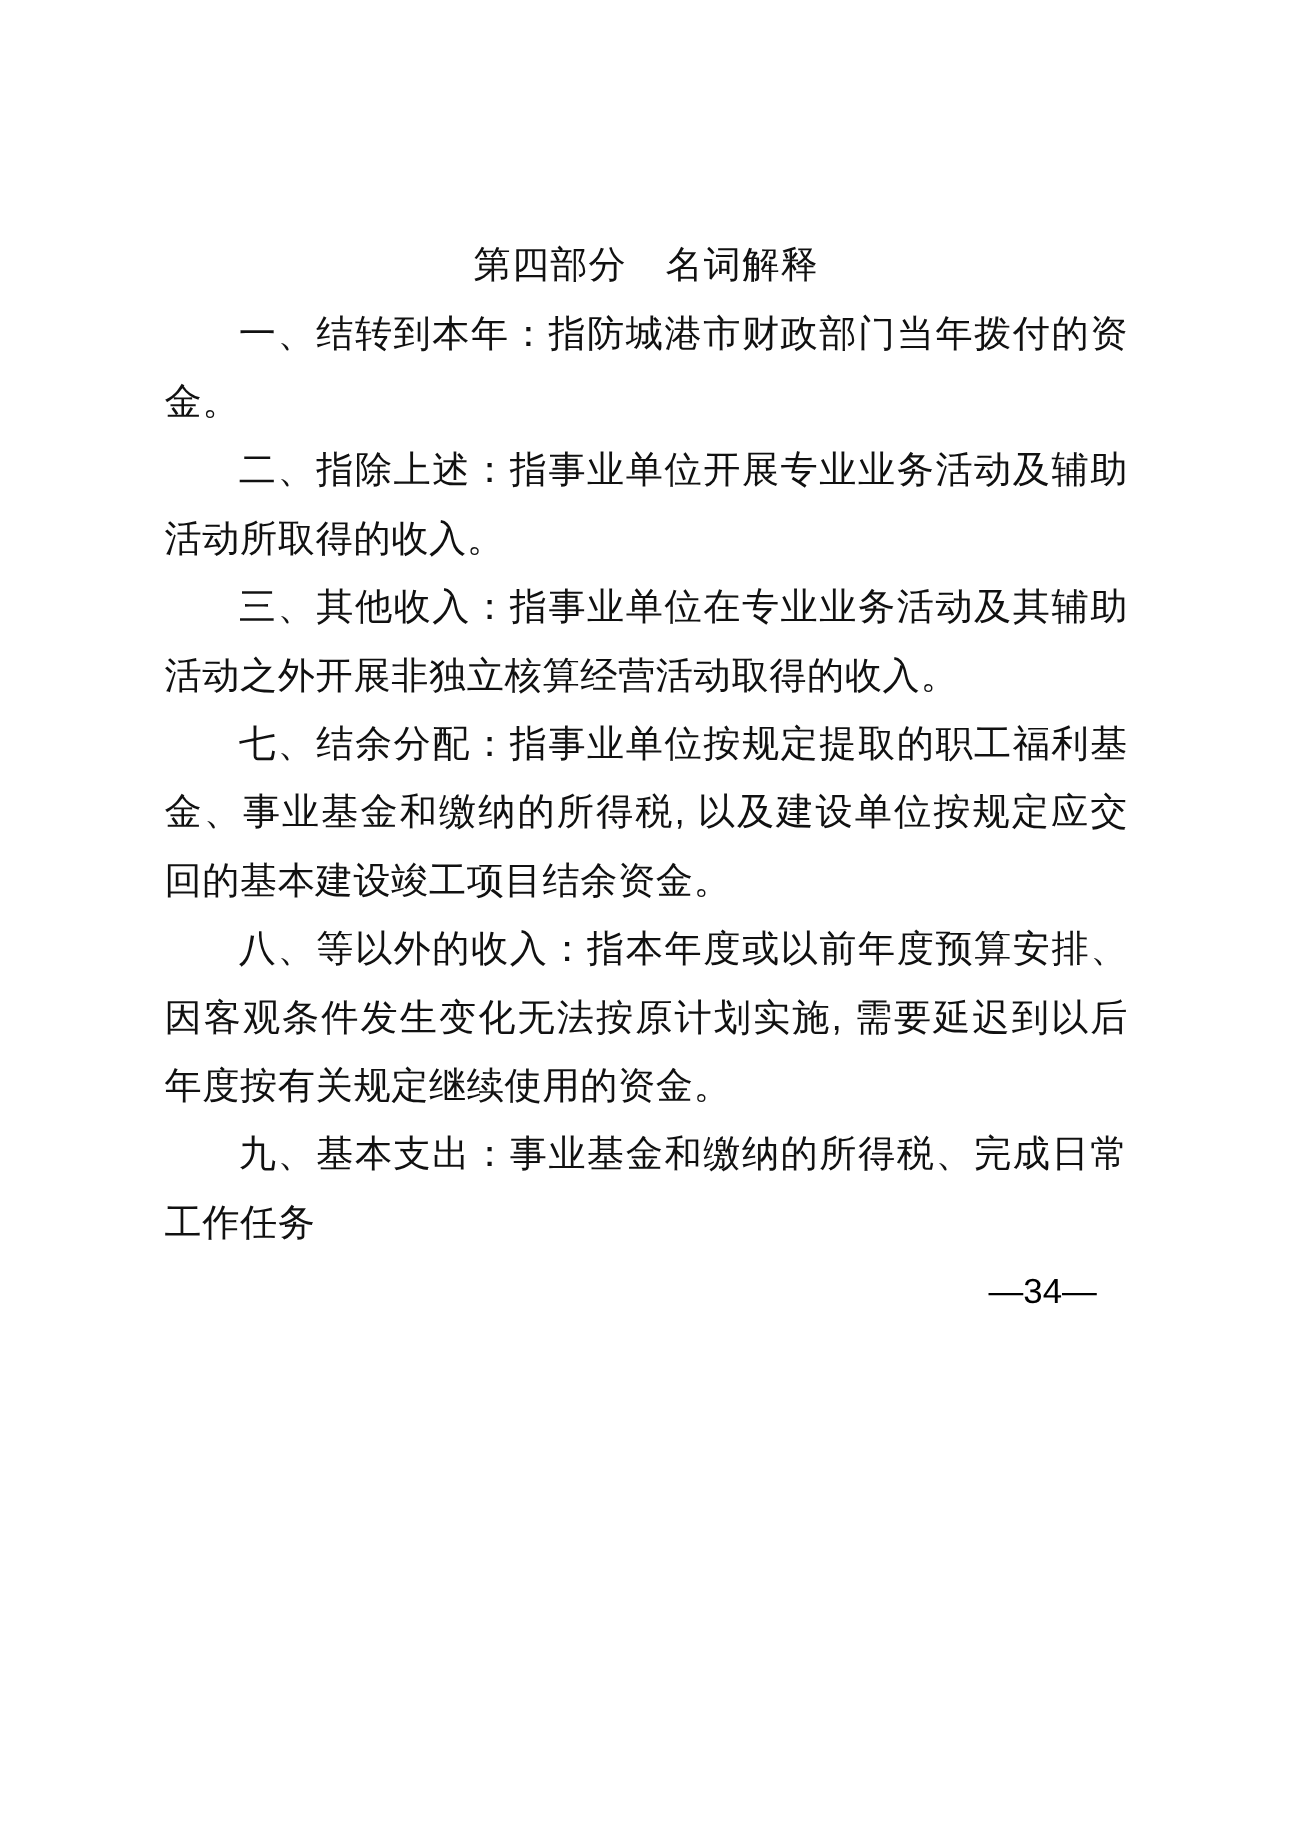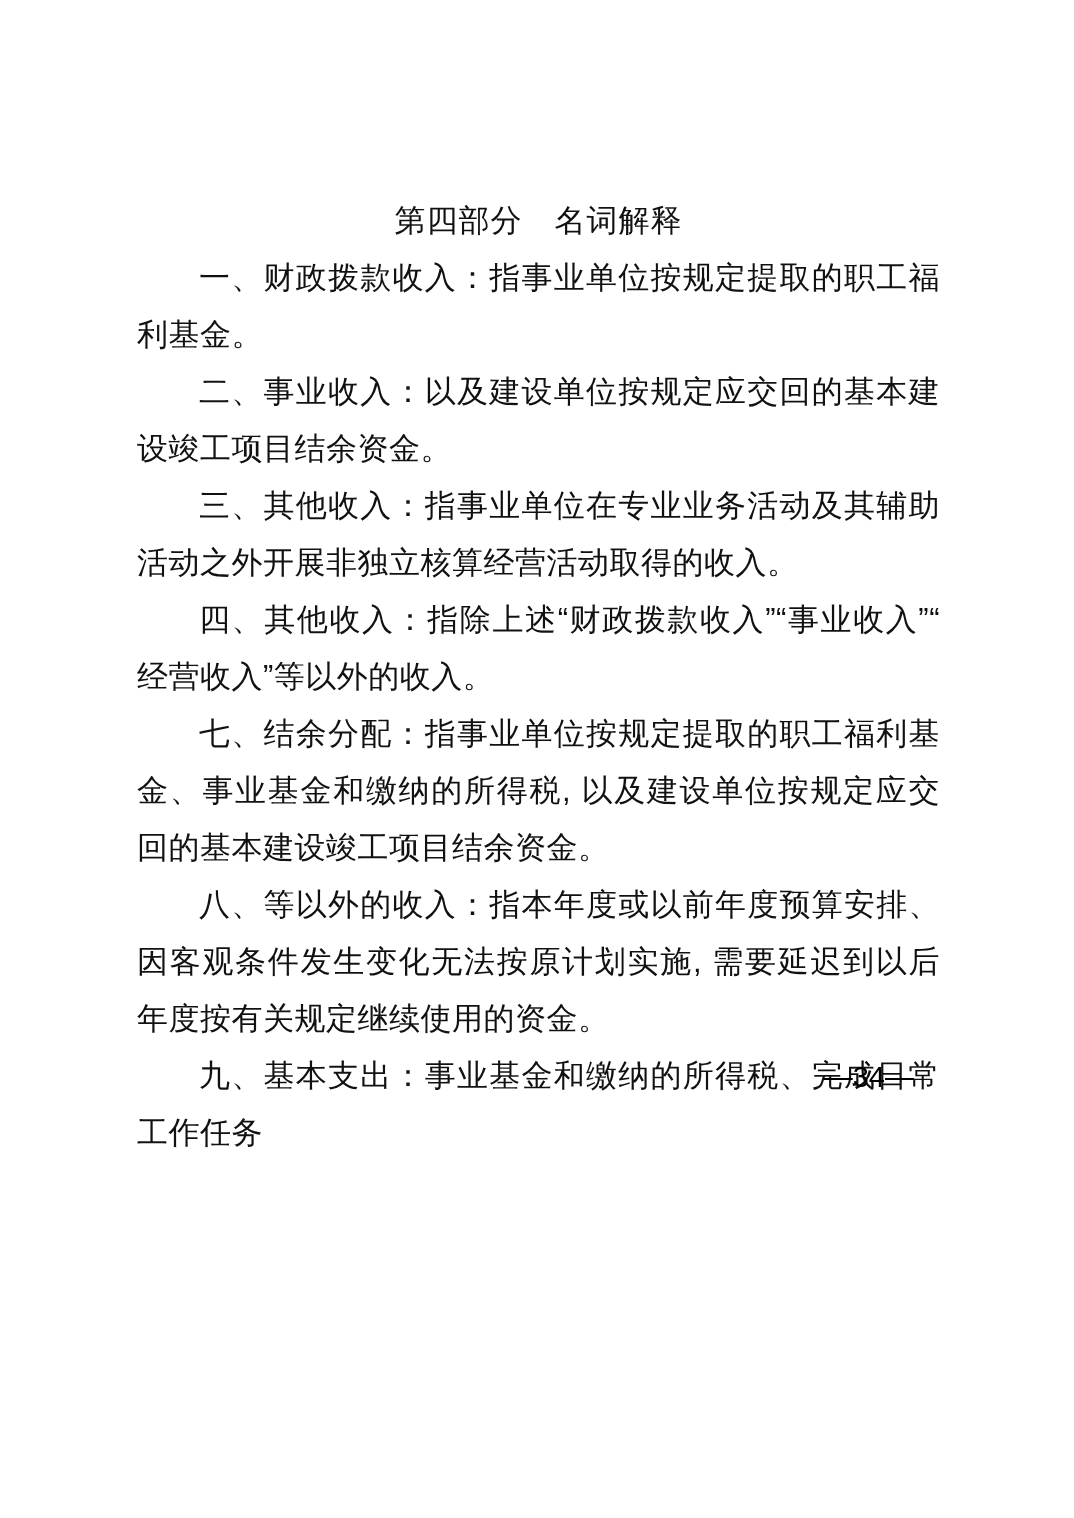--- a/index.html
+++ b/index.html
@@ -51,22 +51,21 @@
     letter-spacing: 0;
     color: #000000;
   }
 </style>
 </head>
 <body>
 
 <div class="page">
   <div class="content">
     <h1 class="doc-title">第四部分　名词解释</h1>
-    <p class="para">一、财政拨款收入：指事业单位按规定提取的职工福利基金。</p>
-    <p class="para">二、事业收入：以及建设单位按规定应交回的基本建设竣工项目结余资金。</p>
+    <p class="para">一、结转到本年：指防城港市财政部门当年拨付的资金。</p>
+    <p class="para">二、指除上述：指事业单位开展专业业务活动及辅助活动所取得的收入。</p>
     <p class="para">三、其他收入：指事业单位在专业业务活动及其辅助活动之外开展非独立核算经营活动取得的收入。</p>
-    <p class="para">四、其他收入：指除上述“财政拨款收入”“事业收入”“经营收入”等以外的收入。</p>
     <p class="para">七、结余分配：指事业单位按规定提取的职工福利基金、事业基金和缴纳的所得税, 以及建设单位按规定应交回的基本建设竣工项目结余资金。</p>
     <p class="para">八、等以外的收入：指本年度或以前年度预算安排、因客观条件发生变化无法按原计划实施, 需要延迟到以后年度按有关规定继续使用的资金。</p>
     <p class="para">九、基本支出：事业基金和缴纳的所得税、完成日常工作任务</p>
   </div>
   <div class="page-number">—34—</div>
 </div>
 
 </body></html>

